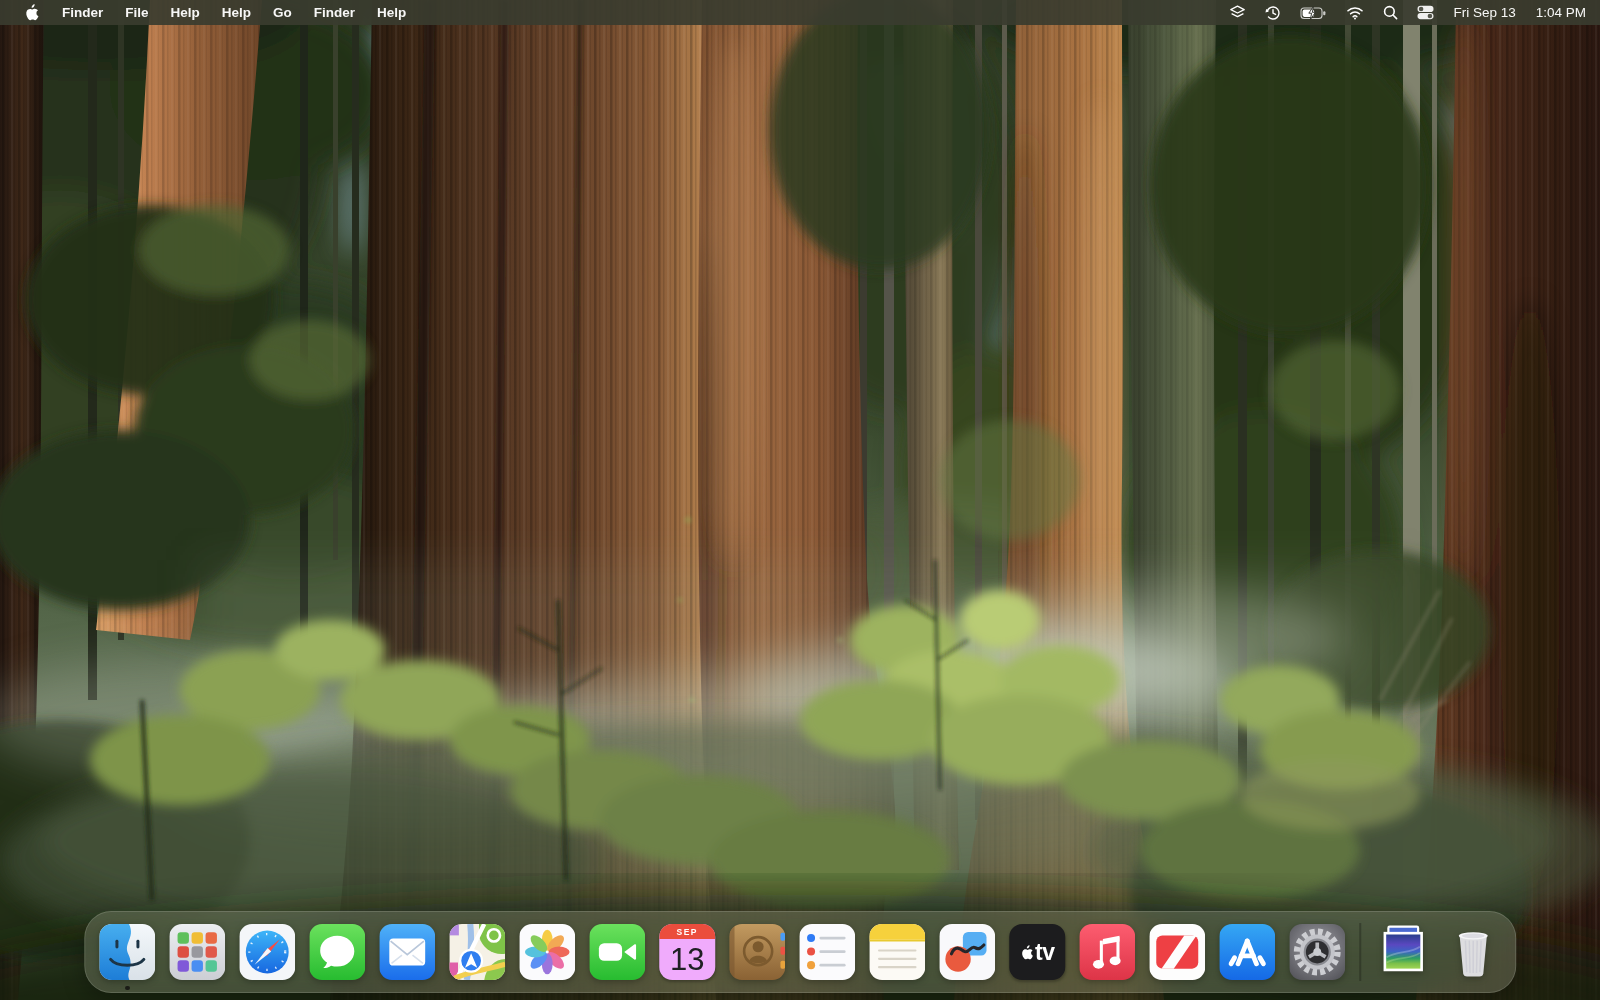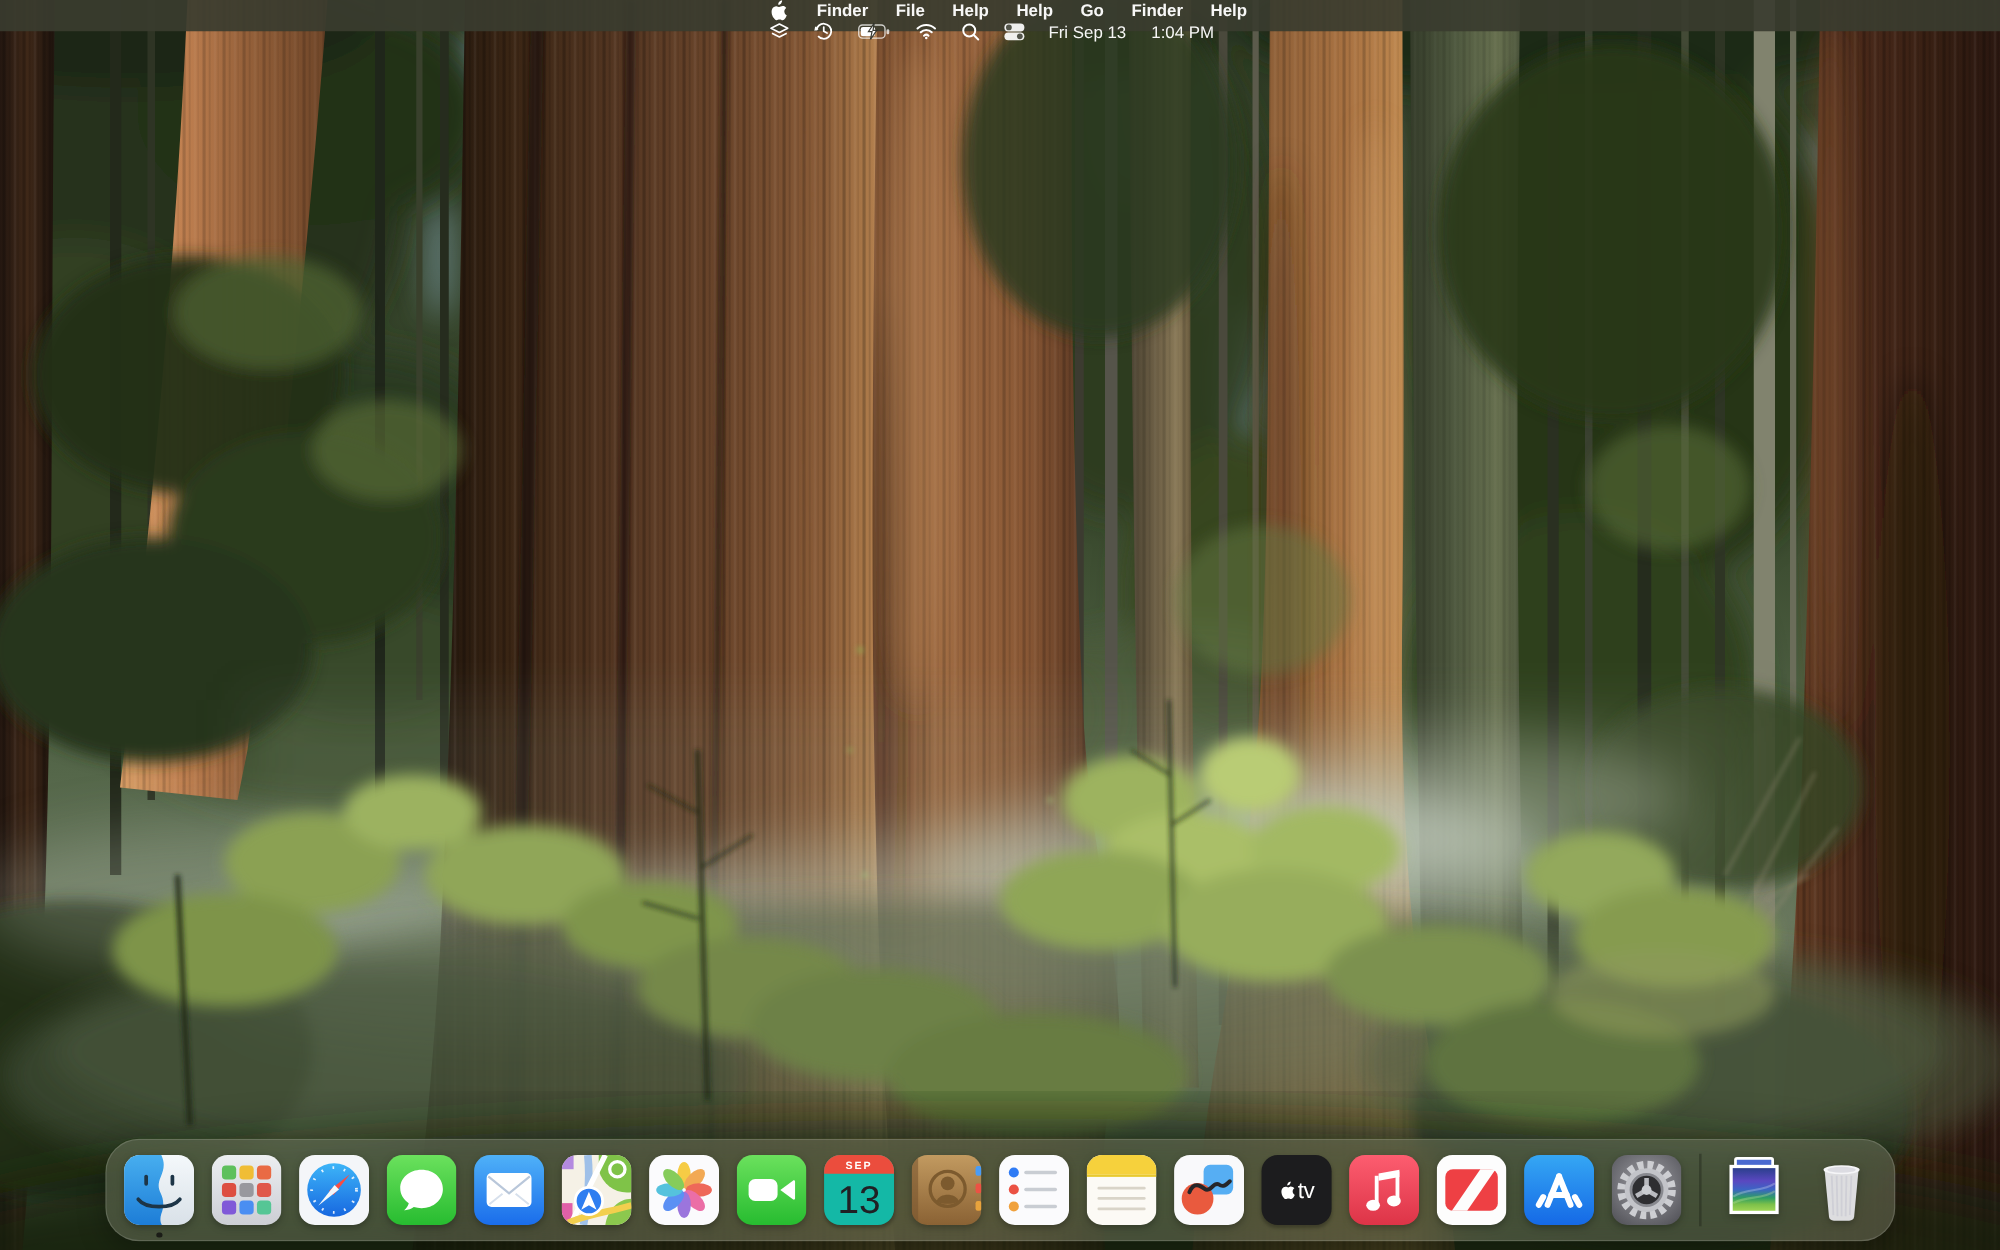--- a/index.html
+++ b/index.html
@@ -3,21 +3,21 @@
 <meta charset="utf-8">
 <style>
   html,body{margin:0;padding:0;width:1600px;height:1000px;overflow:hidden;
     font-family:"Liberation Sans",sans-serif;background:#2e3a24;}
   .screen{position:relative;width:1600px;height:1000px;overflow:hidden;}
   .wallpaper{position:absolute;inset:0;width:100%;height:100%;display:block;}
 
   
   .menubar{position:absolute;top:0;left:0;right:0;height:25px;
     background:rgba(58,60,47,.92);display:flex;align-items:center;
-    justify-content:space-between;color:rgba(255,255,255,.96);font-size:13.5px;z-index:30;flex-direction:column;}
+    justify-content:space-between;color:rgba(255,255,255,.96);font-size:13.5px;z-index:30;}
   .mb-left{display:flex;align-items:center;height:100%;padding-left:10px;}
   .mb-item{background:none;border:none;color:inherit;font:inherit;height:100%;
     display:flex;align-items:center;padding:0 11px;cursor:default;font-weight:700;}
   .mb-item.apple{padding:0 12px 0 14px;}
   .mb-item.appname{font-weight:700;}
   .mb-right{display:flex;align-items:center;height:100%;padding-right:14px;gap:19px;}
   .status{background:none;border:none;padding:0;height:100%;display:flex;align-items:center;cursor:default;}
   .clock{background:none;border:none;color:inherit;font:inherit;display:flex;gap:20px;
     align-items:center;height:100%;padding:0;font-weight:500;cursor:default;}
 
@@ -28,32 +28,32 @@
     border-radius:27px;backdrop-filter:blur(22px) saturate(1.6);
     box-shadow:0 8px 22px rgba(0,0,0,.28);z-index:40;box-sizing:border-box;}
   .app{position:relative;width:56px;height:56px;flex:none;}
   .app>svg{position:absolute;inset:0;width:56px;height:56px;
     filter:drop-shadow(0 2px 3px rgba(0,0,0,.28));}
   .run-dot{position:absolute;left:50%;bottom:-10px;transform:translateX(-50%);
     width:4.5px;height:4.5px;border-radius:50%;background:rgba(20,20,18,.85);}
   .dock-sep{width:1.5px;height:58px;background:rgba(28,32,22,.4);flex:none;}
 
   
-  .cal{position:absolute;inset:0;border-radius:13px;overflow:hidden;background:#14b8a6;
+  .cal{position:absolute;inset:0;border-radius:13px;overflow:hidden;background:#f0abfc;
     box-shadow:0 2px 3px rgba(0,0,0,.28);display:flex;flex-direction:column;}
   .cal-top{height:15px;background:#eb4d3d;color:#fff;font-size:8.5px;font-weight:700;
     letter-spacing:1.5px;display:flex;align-items:center;justify-content:center;}
   .cal-day{flex:1;display:flex;align-items:center;justify-content:center;
     font-size:31px;font-weight:300;color:#202024;}
 
   
   .tv{position:absolute;inset:0;border-radius:13px;background:#1c1c1e;
     box-shadow:0 2px 3px rgba(0,0,0,.28);display:flex;align-items:center;
     justify-content:center;gap:2px;}
-  .tv-label{color:#fff;font-size:18px;font-weight:400;letter-spacing:-.5px;}
+  .tv-label{color:#fff;font-size:23px;font-weight:700;letter-spacing:-.5px;}
 </style>
 </head>
 <body>
 
 <div class="screen">
 
 <svg class="wallpaper" viewBox="0 0 1600 1000" preserveAspectRatio="none">
   <defs>
     <linearGradient id="gBG" x1="0" y1="0" x2="0" y2="1">
       <stop offset="0" stop-color="#2e3a24"></stop>

